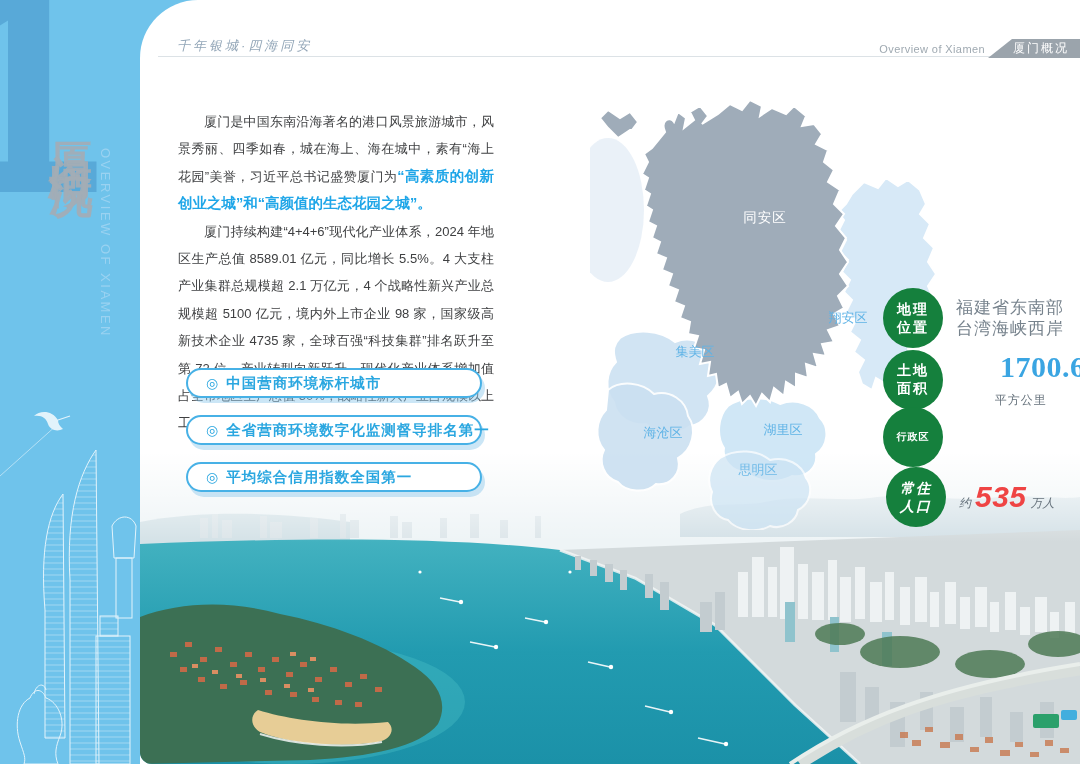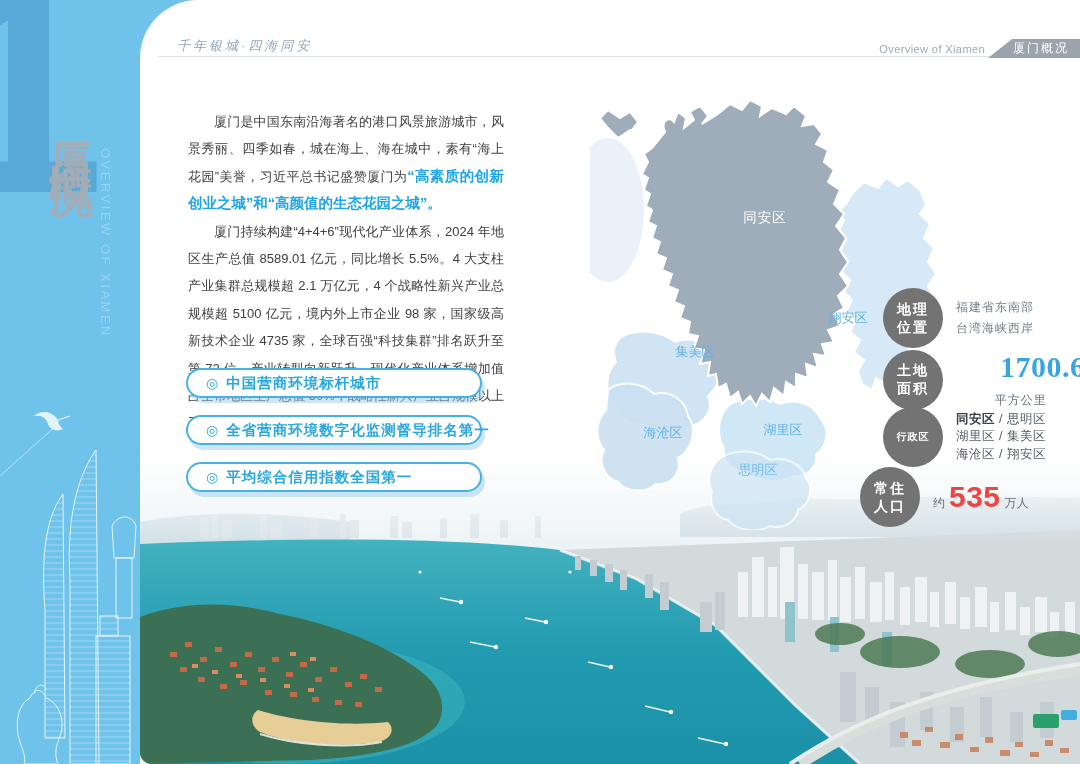--- a/index.html
+++ b/index.html
@@ -17,39 +17,39 @@
   .side-title-en{position:absolute;left:98px;top:148px;z-index:2;writing-mode:vertical-rl;font-size:13px;letter-spacing:2.5px;color:#9ad2f1;}
   .side-art{position:absolute;left:0;top:398px;width:140px;height:366px;z-index:2;}
   
   .slogan{position:absolute;left:177px;top:37px;z-index:3;font-size:13px;letter-spacing:3px;color:#7f96ab;font-style:italic;opacity:.85;}
   .header-line{position:absolute;left:158px;top:56px;width:922px;height:1px;background:#dce2e6;z-index:2;}
   .overview-en{position:absolute;left:0;top:43px;width:985px;text-align:right;z-index:3;font-size:11px;color:#9fa9b1;letter-spacing:.4px;}
   .header-tab{position:absolute;right:0;top:39px;width:92px;height:19px;z-index:4;background:#9ba4ac;color:#ffffff;
     font-size:12px;letter-spacing:2px;display:flex;align-items:center;justify-content:center;padding-left:14px;box-sizing:border-box;
     clip-path:polygon(24px 0,100% 0,100% 100%,0 100%);}
   
-  .intro{position:absolute;left:178px;top:108px;width:316px;z-index:3;font-size:13px;line-height:27.4px;color:#3f4042;text-align:justify;margin-left:10px;}
+  .intro{position:absolute;left:178px;top:108px;width:316px;z-index:3;font-size:13px;line-height:27.4px;color:#3f4042;text-align:justify;}
   .intro p{margin:0;text-indent:2em;}
   .intro .hl{color:#1fa6e8;font-weight:bold;font-size:14.5px;}
   
   .banner{position:absolute;left:186px;width:296px;height:30px;z-index:3;background:#ffffff;border:2px solid #47b1e6;border-radius:17px;
     box-sizing:border-box;display:flex;align-items:center;padding-left:18px;gap:8px;
     box-shadow:3px 5px 0 rgba(140,200,236,.45);cursor:pointer;}
   .banner .b-icon{color:#2ba7e0;font-size:14px;line-height:1;}
   .banner .b-label{color:#2ba7e0;font-size:14.5px;font-weight:bold;letter-spacing:1px;white-space:nowrap;}
   
   .map-wrap{position:absolute;left:590px;top:90px;width:350px;height:440px;z-index:3;}
   .map-label{font-size:13px;fill:#5fb3e6;}
   .map-label-main{font-size:13.5px;fill:#ffffff;letter-spacing:1px;}
   
   .stat{position:absolute;z-index:5;display:flex;align-items:center;}
-  .stat-circle{width:60px;height:60px;border-radius:50%;background:#737373;color:#ffffff;display:flex;align-items:center;justify-content:center;
+  .stat-circle{width:60px;height:60px;border-radius:50%;background:#15803d;color:#ffffff;display:flex;align-items:center;justify-content:center;
     font-size:14px;font-weight:bold;letter-spacing:2px;text-align:center;white-space:pre-line;line-height:18px;flex:0 0 60px;}
   .stat-body{margin-left:13px;}
-  .stat-lines{font-size:12px;color:#76828c;line-height:21px;letter-spacing:1px;}
+  .stat-lines{font-size:17px;color:#76828c;line-height:21px;letter-spacing:1px;}
   .stat-value{font-size:30px;font-weight:bold;color:#3aa5e2;line-height:30px;letter-spacing:.5px;margin-left:44px;}
   .stat-unit{font-size:12px;color:#66727c;letter-spacing:1px;margin-top:10px;text-align:center;}
   .admin-lines{font-size:12.5px;color:#55606a;line-height:17.5px;letter-spacing:.5px;}
   .admin-lines b{color:#39424a;}
   .pop-line{display:flex;align-items:baseline;gap:4px;}
   .pop-prefix,.pop-unit{font-size:12px;color:#66727c;}
   .pop-value{font-size:30px;font-weight:bold;color:#ef4444;letter-spacing:.5px;}
   
   .photo{position:absolute;left:140px;top:452px;right:0;bottom:0;z-index:2;overflow:hidden;border-bottom-left-radius:12px;background:#fff;}
   .photo svg{display:block;width:100%;height:100%;}
@@ -158,30 +158,23 @@
   <div class="stat-circle">土地
 面积</div>
   <div class="stat-body">
     <div class="stat-value">1700.6</div>
     <div class="stat-unit">平方公里</div>
   </div>
 </div>
 
 <div class="stat" style="left:883px;top:407px;">
   <div class="stat-circle" style="font-size:10px;letter-spacing:1px;">行政区</div>
-  <div class="stat-body">
-    <div class="admin-lines">
-      <div><b>同安区</b><span> / 思明区</span></div>
-      <div>湖里区 / 集美区</div>
-      <div>海沧区 / 翔安区</div>
-    </div>
-  </div>
-</div>
-
-<div class="stat" style="left:860px;top:467px;">
+</div>
+
+<div class="stat" style="left:886px;top:467px;font-style:italic;">
   <div class="stat-circle">常住
 人口</div>
   <div class="stat-body">
     <div class="pop-line">
       <span class="pop-prefix">约</span>
       <span class="pop-value">535</span>
       <span class="pop-unit">万人</span>
     </div>
   </div>
 </div>

